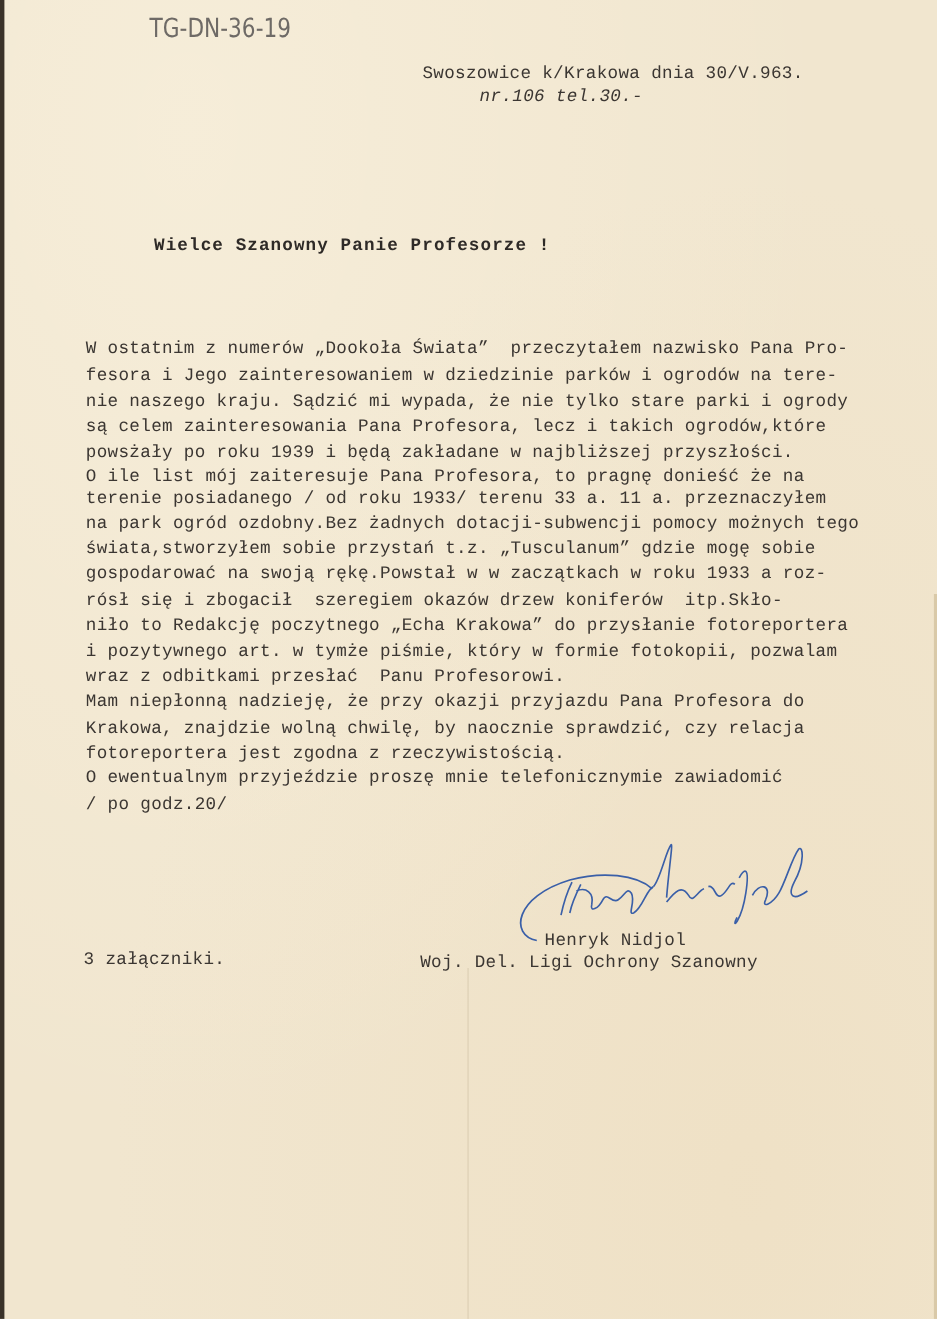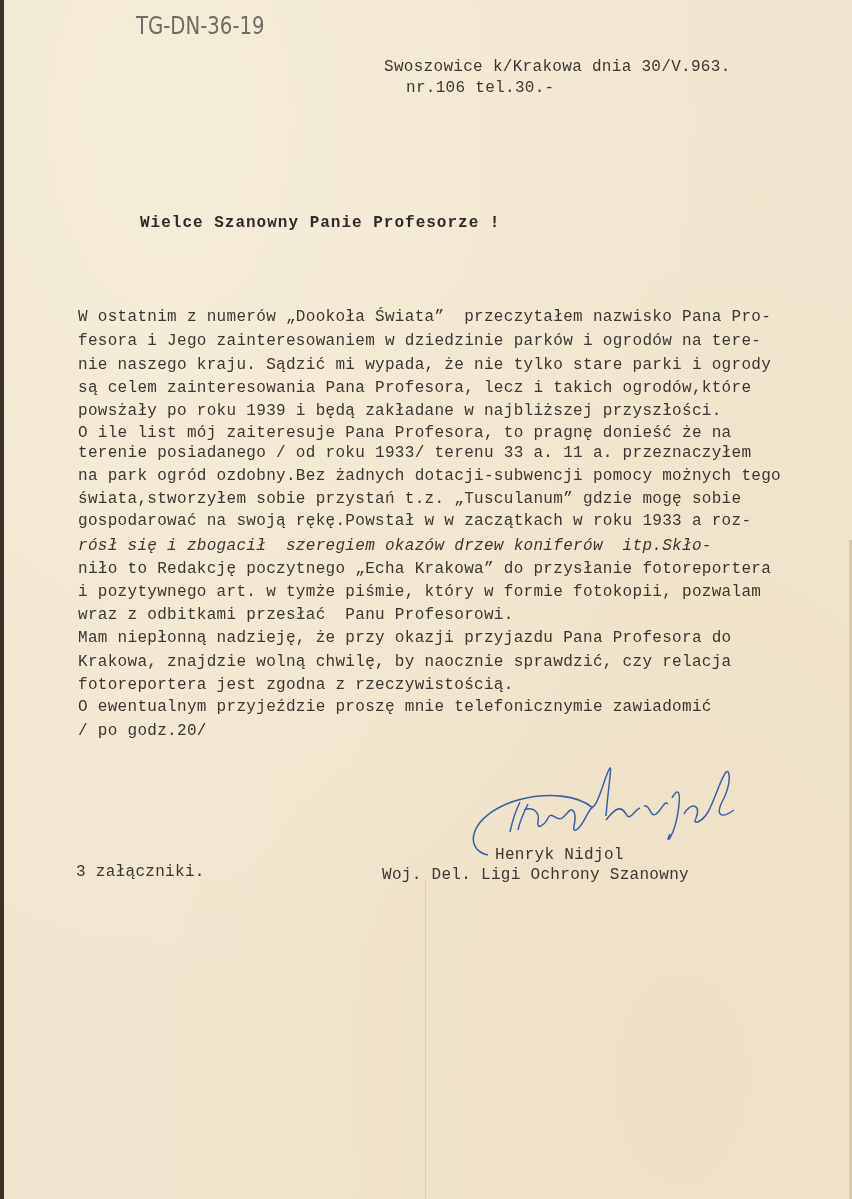--- a/index.html
+++ b/index.html
@@ -54,21 +54,21 @@
     .typed {
       position: absolute;
       font-family: "Liberation Mono", "DejaVu Sans Mono", monospace;
       font-size: 16px;
       color: #3b3632;
       white-space: pre;
       letter-spacing: 0.3px;
     }
     .bold { font-weight: bold; color: #2e2a27; }
     .header-line1 { left: 384px; top: 58px; }
-    .header-line2 { left: 406px; top: 79px; }
+    .header-line2 { left: 436px; top: 79px; font-style: italic; }
     .salutation { left: 140px; top: 214px; letter-spacing: 1px; }
     .body-line { left: 78px; }
     .attachments { left: 76px; top: 863px; font-family: Liberation Mono, monospace; }
     .sig-name { left: 495px; top: 846px; }
     .sig-title { left: 382px; top: 866px; }
     .signature {
       position: absolute;
       left: 458px;
       top: 760px;
       width: 300px;
@@ -93,21 +93,21 @@
   <div class="typed body-line" style="top:308px;">W ostatnim z numerów „Dookoła Świata”  przeczytałem nazwisko Pana Pro-</div>
   <div class="typed body-line" style="top:356px;">nie naszego kraju. Sądzić mi wypada, że nie tylko stare parki i ogrody</div>
   <div class="typed body-line" style="top:332px;">fesora i Jego zainteresowaniem w dziedzinie parków i ogrodów na tere-</div>
   <div class="typed body-line" style="top:379px;">są celem zainteresowania Pana Profesora, lecz i takich ogrodów,które</div>
   <div class="typed body-line" style="top:402px;">powsżały po roku 1939 i będą zakładane w najbliższej przyszłości.</div>
   <div class="typed body-line" style="top:424px;">O ile list mój zaiteresuje Pana Profesora, to pragnę donieść że na</div>
   <div class="typed body-line" style="top:444px;">terenie posiadanego / od roku 1933/ terenu 33 a. 11 a. przeznaczyłem</div>
   <div class="typed body-line" style="top:467px;">na park ogród ozdobny.Bez żadnych dotacji-subwencji pomocy możnych tego</div>
   <div class="typed body-line" style="top:490px;">świata,stworzyłem sobie przystań t.z. „Tusculanum” gdzie mogę sobie</div>
   <div class="typed body-line" style="top:512px;">gospodarować na swoją rękę.Powstał w w zaczątkach w roku 1933 a roz-</div>
-  <div class="typed body-line" style="top:537px;font-style:italic;">rósł się i zbogacił  szeregiem okazów drzew koniferów  itp.Skło-</div>
+  <div class="typed body-line" style="top:537px;">rósł się i zbogacił  szeregiem okazów drzew koniferów  itp.Skło-</div>
   <div class="typed body-line" style="top:560px;">niło to Redakcję poczytnego „Echa Krakowa” do przysłanie fotoreportera</div>
   <div class="typed body-line" style="top:606px;">wraz z odbitkami przesłać  Panu Profesorowi.</div>
   <div class="typed body-line" style="top:583px;">i pozytywnego art. w tymże piśmie, który w formie fotokopii, pozwalam</div>
   <div class="typed body-line" style="top:629px;">Mam niepłonną nadzieję, że przy okazji przyjazdu Pana Profesora do</div>
   <div class="typed body-line" style="top:653px;">Krakowa, znajdzie wolną chwilę, by naocznie sprawdzić, czy relacja</div>
   <div class="typed body-line" style="top:698px;">O ewentualnym przyjeździe proszę mnie telefonicznymie zawiadomić</div>
   <div class="typed body-line" style="top:676px;">fotoreportera jest zgodna z rzeczywistością.</div>
   <div class="typed body-line" style="top:722px;">/ po godz.20/</div>
 
   <svg class="signature" viewBox="0 0 300 110">

